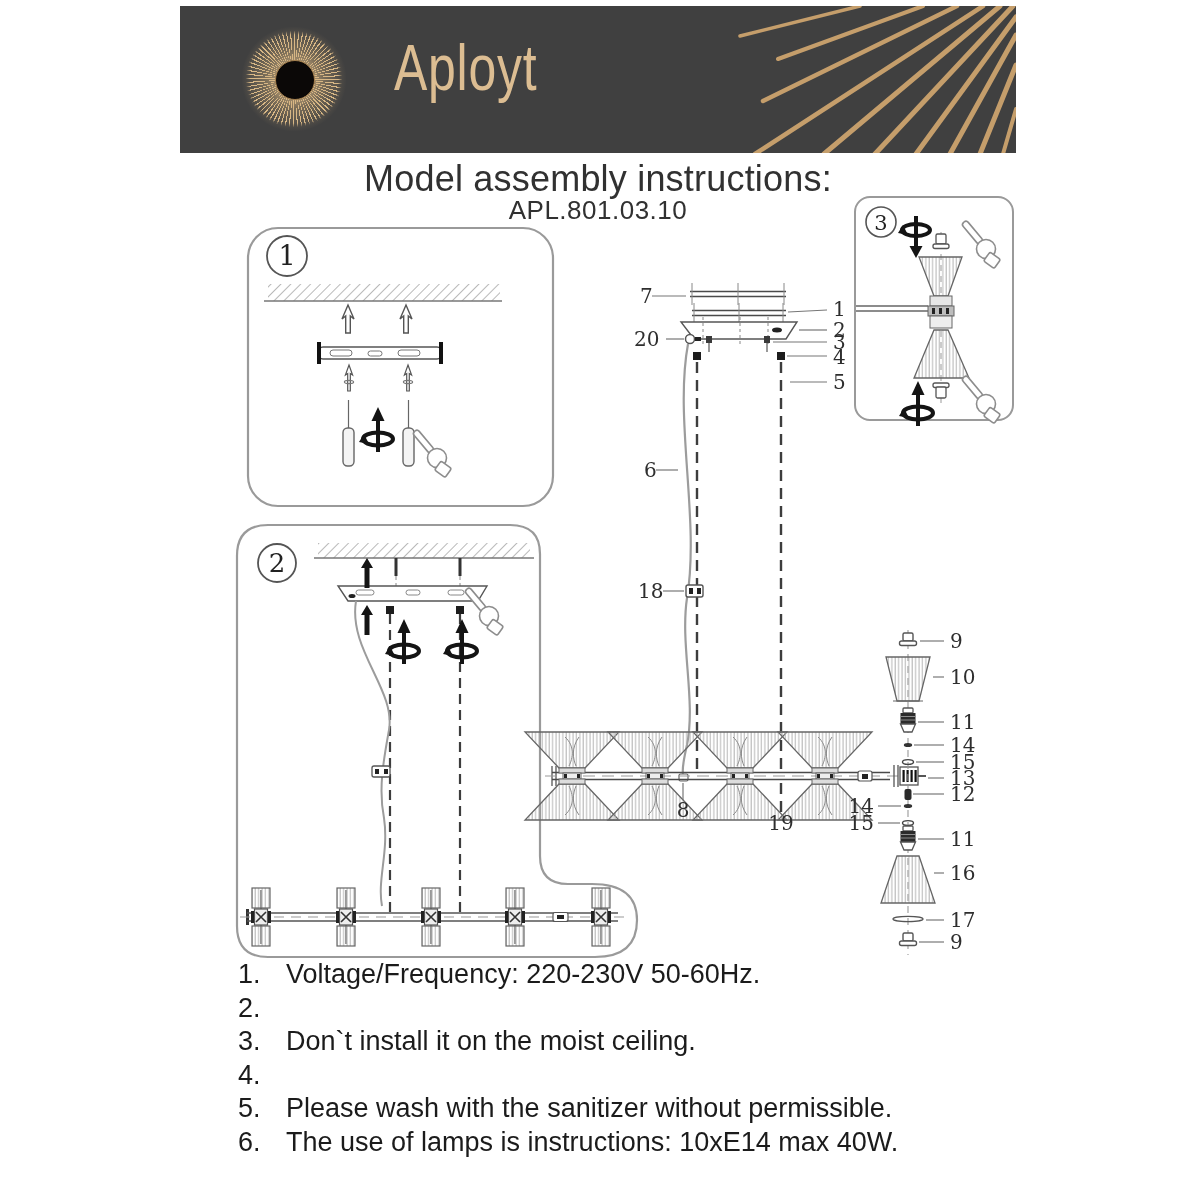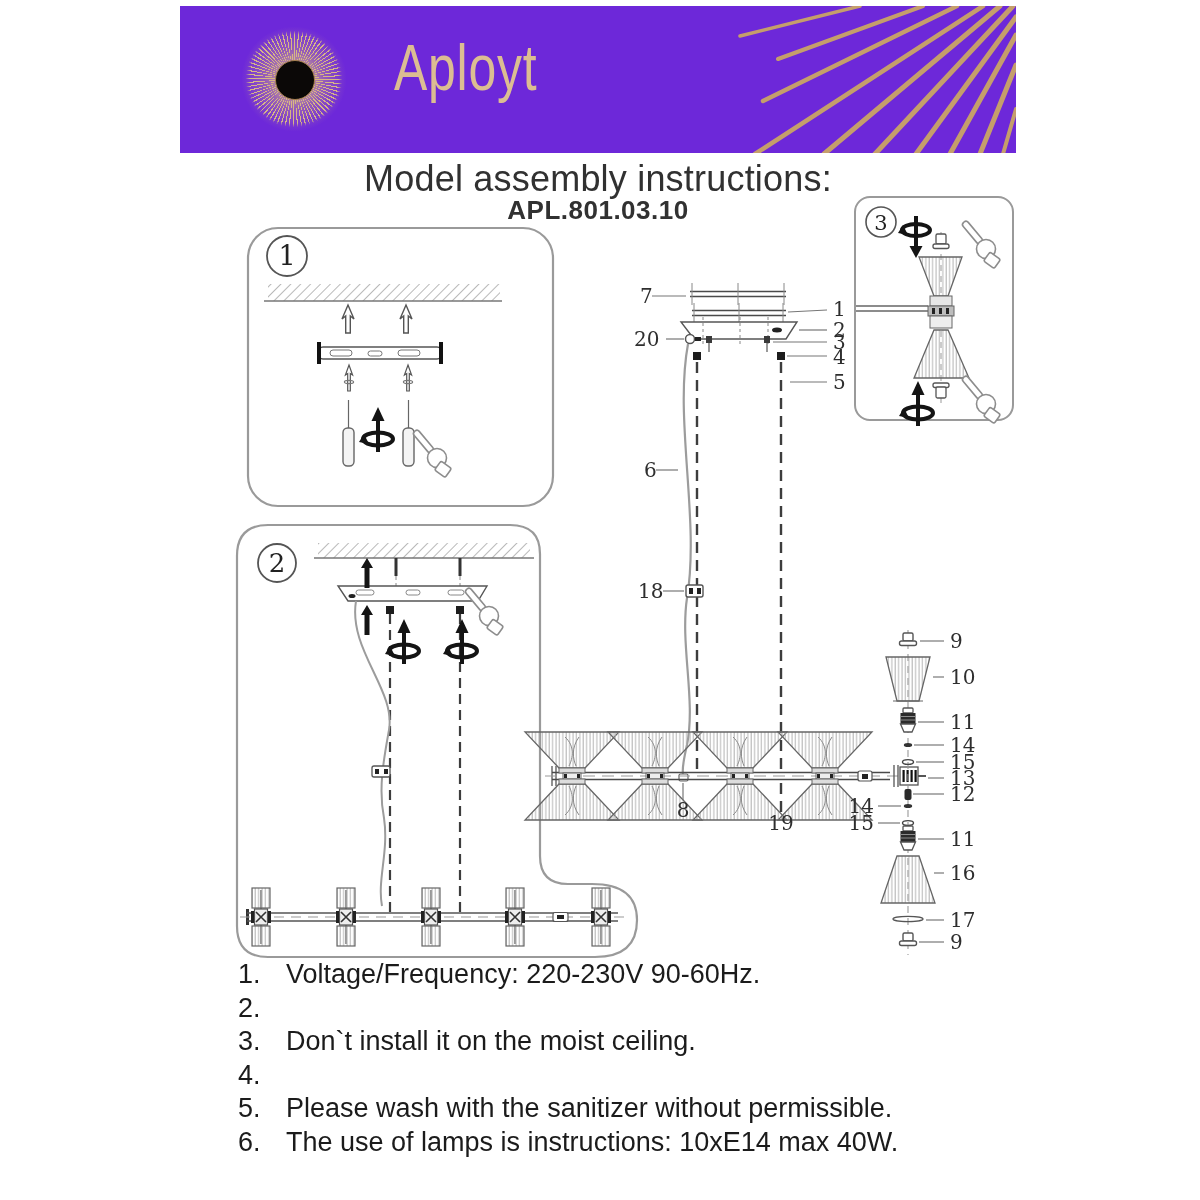--- a/index.html
+++ b/index.html
@@ -1,34 +1,34 @@
 <!DOCTYPE html>
 <html><head>
 <meta charset="utf-8">
 <style>
   html,body{margin:0;padding:0;background:#ffffff;}
   .page{position:relative;width:1200px;height:1200px;background:#ffffff;overflow:hidden;
         font-family:"Liberation Sans",sans-serif;}
   
-  .banner{position:absolute;left:180px;top:6px;width:836px;height:147px;background:#6d28d9;overflow:hidden;}
+  .banner{position:absolute;left:180px;top:6px;width:836px;height:147px;background:#404040;overflow:hidden;}
   .glow{position:absolute;left:54px;top:13px;width:120px;height:120px;
         background:radial-gradient(circle,rgba(222,186,130,.45) 0 28%,rgba(222,186,130,0) 62%);}
   .burst{position:absolute;left:62px;top:21px;width:104px;height:104px;border-radius:50%;
          background:repeating-conic-gradient(#d8b785 0deg 1.5deg, rgba(0,0,0,0) 1.5deg 5deg);
          -webkit-mask-image:radial-gradient(closest-side,transparent 0 33%,#000 38%,#000 85%,transparent 93%);
          mask-image:radial-gradient(closest-side,transparent 0 33%,#000 38%,#000 85%,transparent 93%);}
   .burst-core{position:absolute;left:95px;top:54px;width:38px;height:38px;border-radius:50%;
               background:#0b0807;border:1px solid #a5804e;box-shadow:0 0 9px 1px rgba(216,183,133,.55);}
   .brand{position:absolute;left:214px;top:30px;color:#dcbd92;font-size:64px;line-height:64px;
          font-weight:300;letter-spacing:1px;transform:scaleX(.78);transform-origin:left top;}
   .fan{position:absolute;left:0;top:0;}
   
   .titleblock{position:absolute;left:180px;top:163px;width:836px;text-align:center;color:#313131;}
   .t1{font-size:36px;line-height:32px;font-weight:400;letter-spacing:.2px;}
-  .t2{font-size:26px;line-height:30px;font-weight:700;letter-spacing:.5px;}
+  .t2{font-size:26px;line-height:30px;font-weight:400;letter-spacing:.5px;}
   
   .art{position:absolute;left:0;top:0;}
   
   .notes{position:absolute;left:238px;top:958px;margin:0;padding:0;list-style:none;
          color:#1b1b1b;font-size:27px;line-height:33.5px;}
   .notes li{display:flex;}
   .mk{width:48px;flex:0 0 48px;}
 </style>
 </head>
 <body>
@@ -385,21 +385,21 @@
       <use href="#twistD" x="916" y="238" transform=""></use>
       <use href="#twistU" x="918" y="402"></use>
       <use href="#hand" x="981" y="243"></use>
       <use href="#hand" x="981" y="398"></use>
     </g>
   </svg>
 
   <ol class="notes">
     <li>
         <span class="mk">1.</span>
-        <span>Voltage/Frequency: 220-230V 90-60Hz.</span>
+        <span>Voltage/Frequency: 220-230V 50-60Hz.</span>
       </li>
     <li>
         <span class="mk">2.</span>
       </li>
     <li>
         <span class="mk">3.</span>
         <span>Don`t install it on the moist ceiling.</span>
       </li>
     <li>
         <span class="mk">4.</span>

